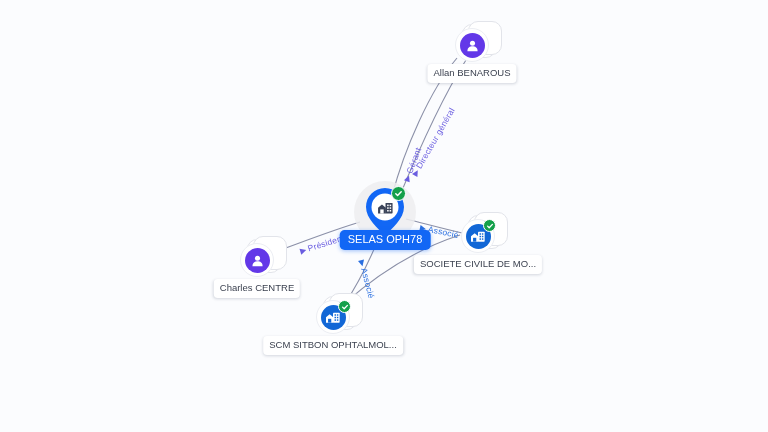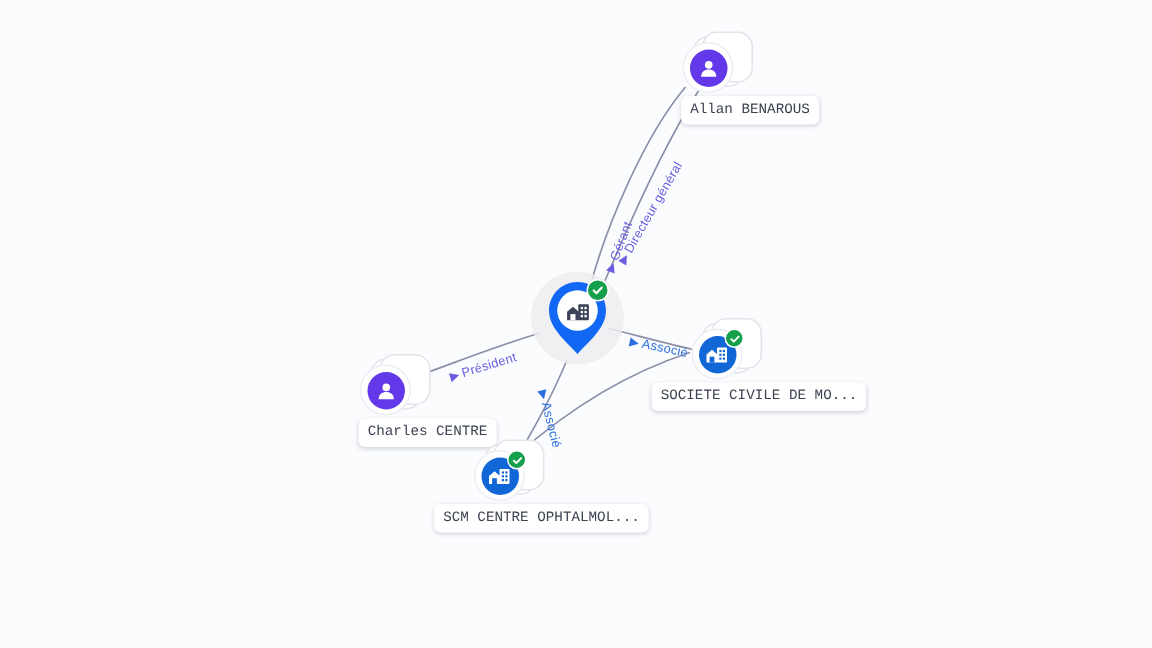--- a/index.html
+++ b/index.html
@@ -119,22 +119,21 @@
     transform: translateX(-50%);
     top: 36px;
     background: #ffffff;
     color: #3c4250;
     font-size: 9.5px;
     line-height: 1;
     padding: 4px 6px 5px 6px;
     border-radius: 4px;
     box-shadow: 0 1px 3px rgba(30,40,70,0.18);
     white-space: nowrap;
-    font-family: Liberation Mono, monospace;
-    margin-left: 28px;
+    font-family: Liberation Sans, sans-serif;
   }
   .node-label.selected {
     background: #1267f5;
     color: #ffffff;
     font-size: 11px;
     padding: 4px 8px 5px 8px;
     border-radius: 5px;
     box-shadow: 0 1px 4px rgba(18,103,245,0.40);
   }
 
@@ -212,20 +211,21 @@
         <rect x="4.6" y="13.2" width="4.8" height="5.8" fill="#ffffff"></rect>
       </svg>
       <div class="pin-badge-anchor">
         <div class="verified-badge">
           <svg width="9" height="9" viewBox="0 0 12 12">
             <path d="M2.4 6.2 L4.8 8.6 L9.6 3.6" stroke="#ffffff" stroke-width="1.9" fill="none" stroke-linecap="round" stroke-linejoin="round"></path>
           </svg>
         </div>
       </div>
     </div>
+    <div class="node-label selected" style="top:44px;">SELAS OPH78</div>
   </div>
 
   <div class="node" style="left:472px; top:45px;">
     <div class="stack s1"></div>
     <div class="stack s2"></div>
     <div class="chip">
       <div class="chip-inner person">
         <svg width="15" height="15" viewBox="0 0 16 16">
           <circle cx="8" cy="5.6" r="2.7" fill="#ffffff"></circle>
           <path d="M2.6 14 C2.6 10.4 5.1 8.9 8 8.9 C10.9 8.9 13.4 10.4 13.4 14 Z" fill="#ffffff"></path>
@@ -291,16 +291,16 @@
           <path d="M1.5 11 L7 6.2 L12.5 11 L12.5 19 L1.5 19 Z" fill="#ffffff"></path>
           <rect x="4.6" y="13.2" width="4.8" height="5.8" fill="#1267d6"></rect>
         </svg>
       </div>
       <div class="verified-badge">
         <svg width="8" height="8" viewBox="0 0 12 12">
           <path d="M2.4 6.2 L4.8 8.6 L9.6 3.6" stroke="#ffffff" stroke-width="2" fill="none" stroke-linecap="round" stroke-linejoin="round"></path>
         </svg>
       </div>
     </div>
-    <div class="node-label">SCM CENTRE OPHTALMOL...</div>
+    <div class="node-label">SCM SITBON OPHTALMOL...</div>
   </div>
 
 </div>
 
 </body></html>

